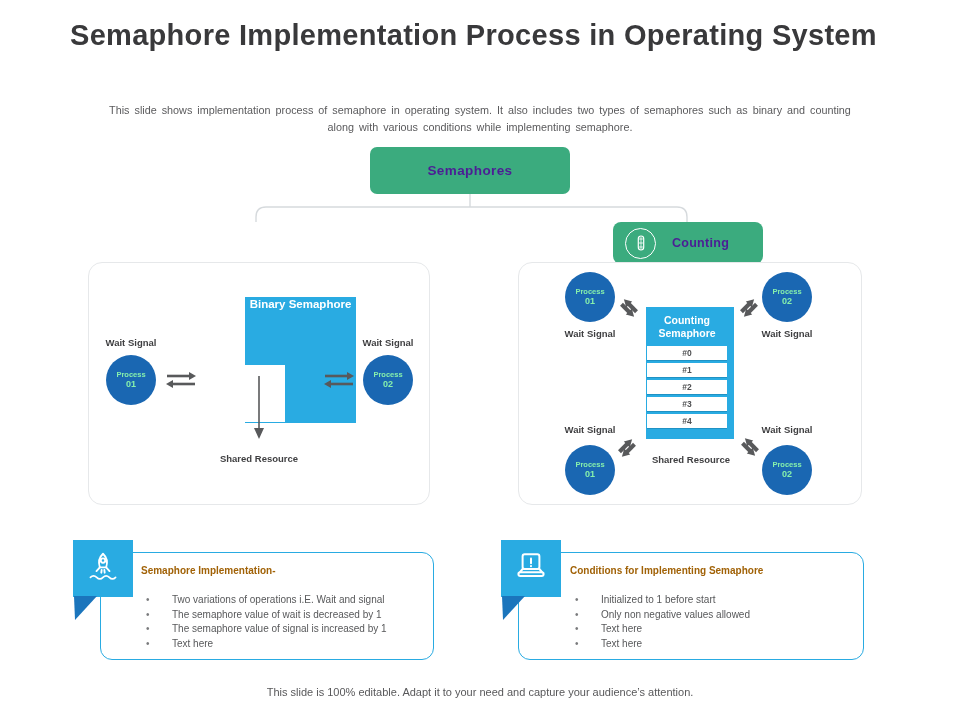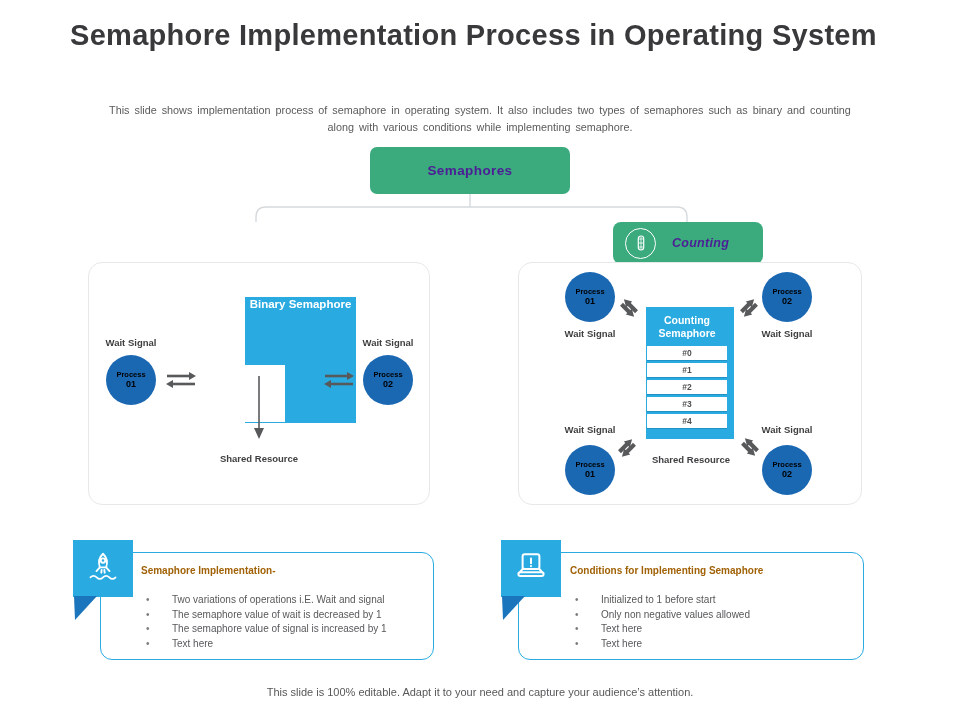--- a/index.html
+++ b/index.html
@@ -13,36 +13,36 @@
   .subtitle{top:102px;left:108px;width:744px;text-align:center;font-size:10.8px;color:#5A5A5C;
             line-height:1.55;word-spacing:2px;}
 
   
   .node{background:#3BAB7E;color:#4c1d95;font-weight:bold;border-radius:7px;
         display:flex;align-items:center;justify-content:center;}
   .root-node{left:370px;top:147px;width:200px;height:47px;font-size:13.5px;letter-spacing:.4px;}
   .branch{height:42px;border-radius:8px;font-size:12.5px;letter-spacing:.3px;
           justify-content:flex-start;padding:0 12px;box-sizing:border-box;}
   .branch-binary{left:185px;top:222px;width:146px;}
-  .branch-counting{left:613px;top:222px;width:150px;font-style:italic;}
+  .branch-counting{left:613px;top:222px;width:150px;}
   .ring{width:29px;height:29px;border:1.6px solid #fff;border-radius:50%;flex:0 0 auto;
         display:flex;align-items:center;justify-content:center;}
   .branch-label{flex:1;text-align:center;padding-right:6px;}
 
   
   .panel{border:1px solid #E6E8EA;border-radius:14px;background:#fff;}
   .panel-binary{left:88px;top:262px;width:340px;height:241px;}
   .panel-counting{left:518px;top:262px;width:342px;height:241px;}
 
   
   .bluebox{left:116px;top:34px;width:111px;height:126px;background:#29ABE2;color:#fff;
            text-align:center;font-weight:bold;font-size:11.5px;line-height:1.3;
            box-sizing:border-box;margin-left:40px;}
   .whitebox{left:144px;top:102px;width:52px;height:57px;background:#fff;}
-  .process{width:50px;height:50px;border-radius:50%;background:#1A67B2;color:#000000;
+  .process{width:50px;height:50px;border-radius:50%;background:#1A67B2;color:#86efac;
            display:flex;flex-direction:column;align-items:center;justify-content:center;
            font-weight:bold;text-align:center;line-height:1.15;}
   .process .pname{font-size:7.5px;}
   .process .pnum{font-size:9px;}
   .siglabel{font-size:9.5px;font-weight:bold;color:#3F3F41;text-align:center;width:120px;}
 
   
   .countbox{left:127px;top:44px;width:88px;height:132px;background:#29ABE2;box-sizing:border-box;
             padding:7px 7px 0 1px;}
   .countbox-title{color:#fff;font-weight:bold;font-size:10.5px;text-align:center;line-height:1.25;

